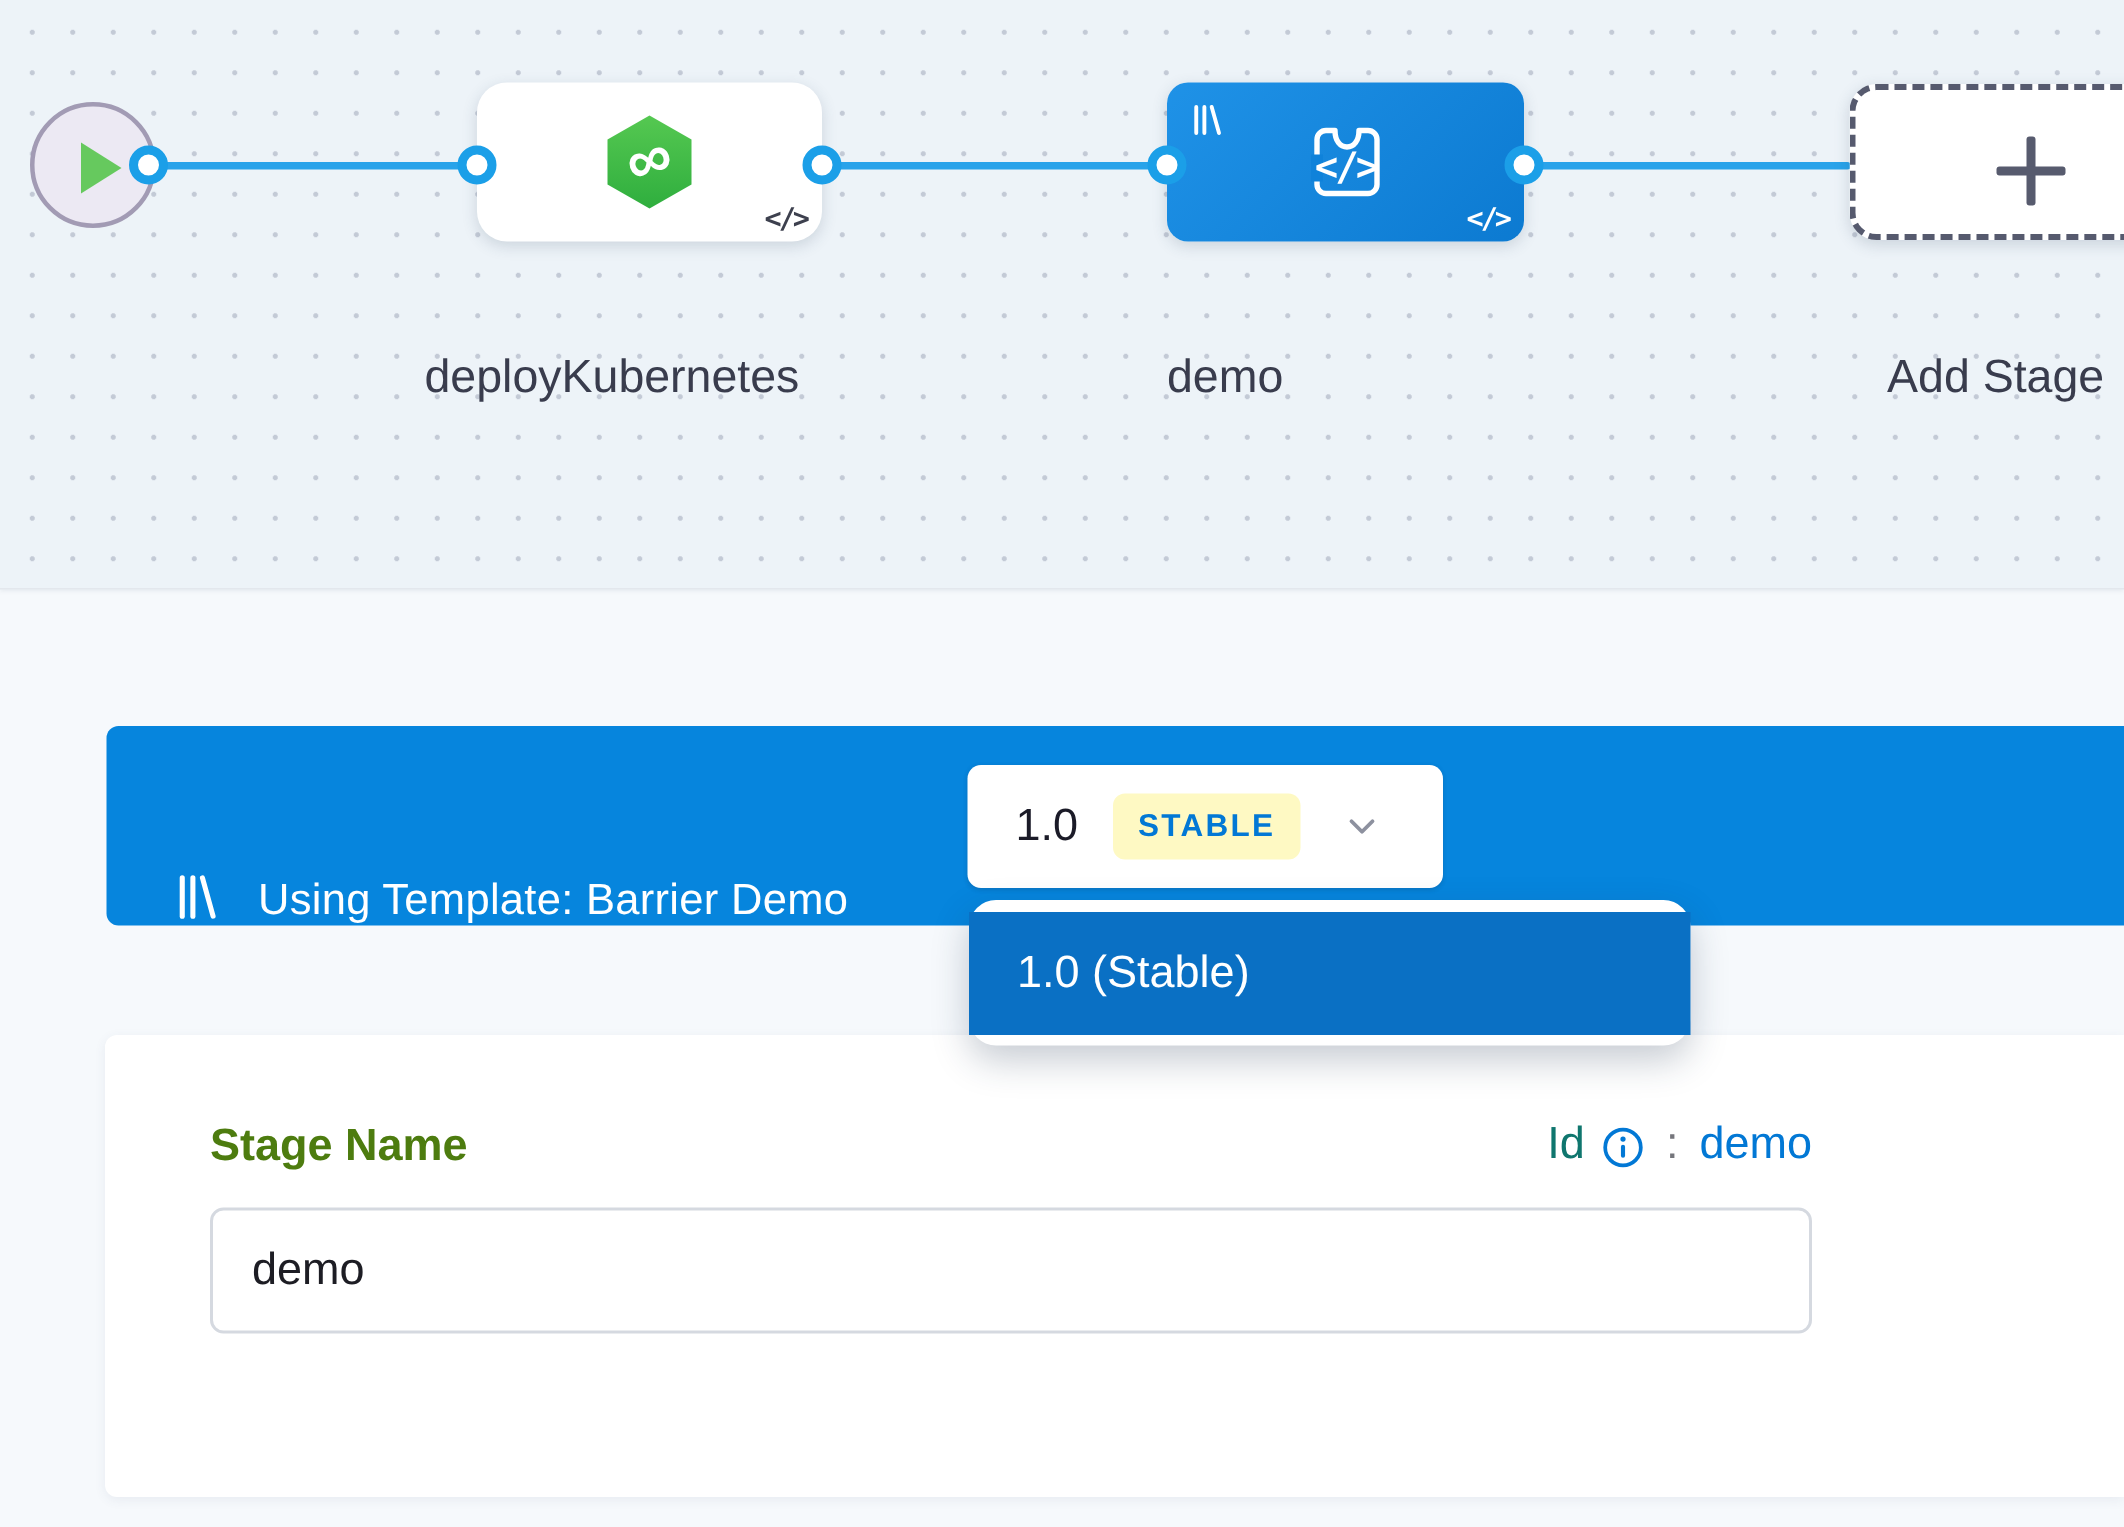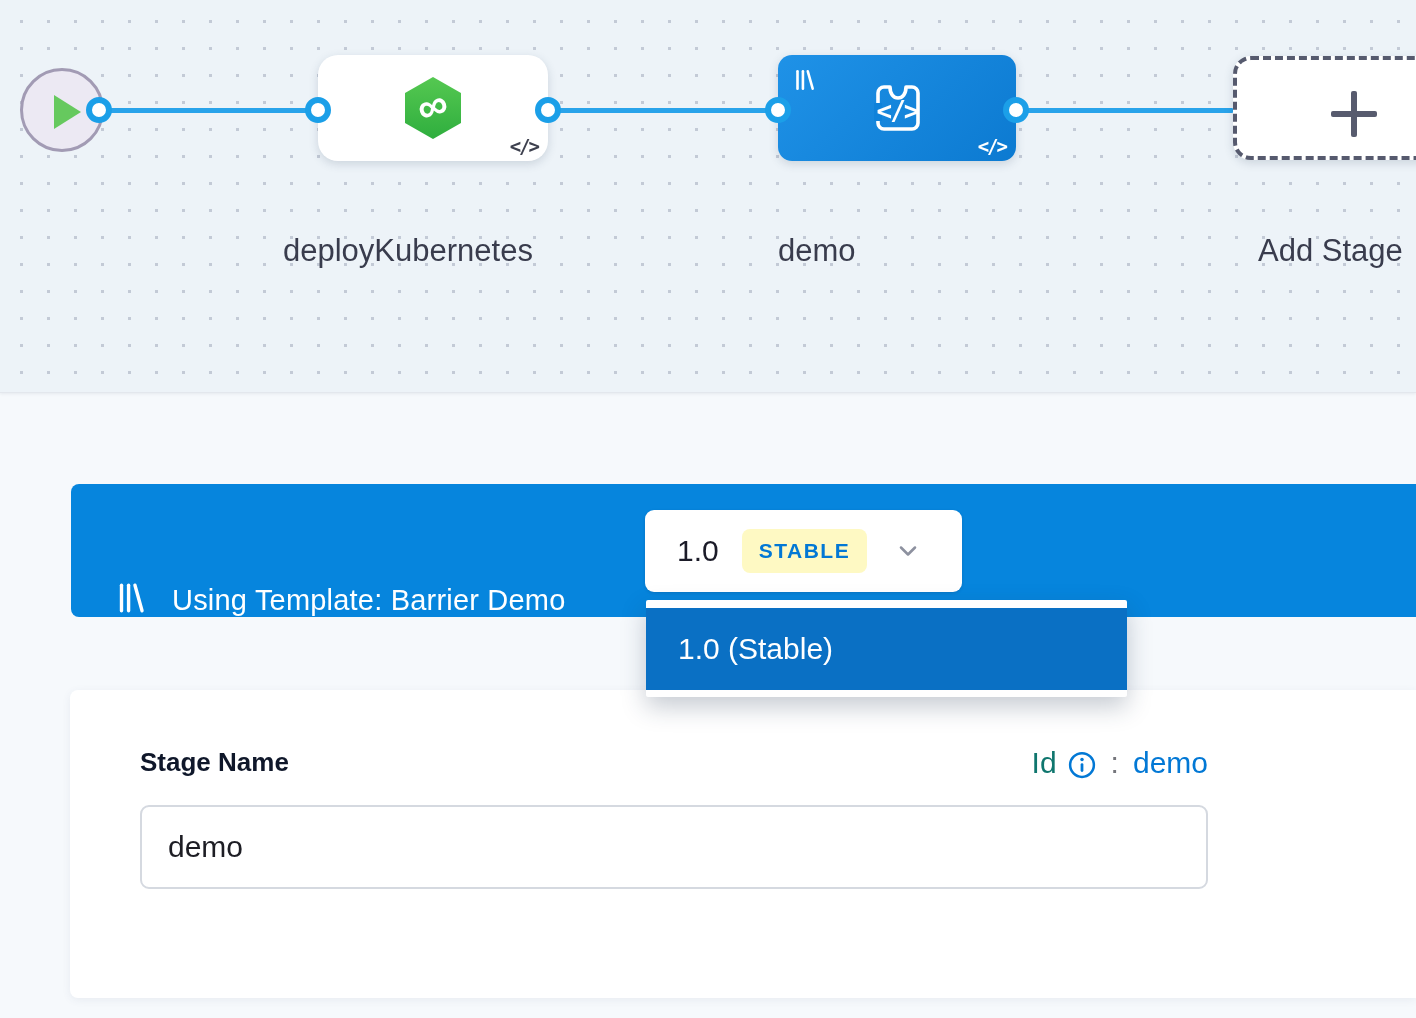--- a/index.html
+++ b/index.html
@@ -128,21 +128,21 @@
     margin-left: 23px;
     background: #fef9c3; color: #0278d5;
     font-size: 21px; font-weight: bold; letter-spacing: 1.5px;
     padding: 10px 17px; border-radius: 8px;
   }
   .version-select .chev { margin-left: 27px; }
 
   
   .version-popup {
     position: absolute; left: 646px; top: 600px; width: 481px; height: 97px;
-    background: #ffffff; border-radius: 2px;
+    background: #ffffff; border-radius: 18px;
     box-shadow: 0 10px 24px rgba(30,50,80,0.25);
     padding: 8px 0 7px 0;
     z-index: 5;
   }
   .version-item {
     width: 100%; height: 82px;
     background: #0a70c4;
     color: #ffffff; font-size: 30px;
     display: flex; align-items: center;
     padding-left: 32px;
@@ -151,21 +151,21 @@
 
   
   .form-panel {
     position: absolute; left: 70px; top: 690px; width: 1346px; height: 308px;
     background: #ffffff;
     border-radius: 8px 0 0 8px;
     box-shadow: 0 2px 8px rgba(60,80,110,0.08);
   }
   .stage-name-label {
     position: absolute; left: 70px; top: 57px;
-    font-size: 26px; font-weight: 600; color: #0f172a;
+    font-size: 30px; font-weight: 600; color: #4d7c0f;
   }
   .id-row {
     position: absolute; left: 70px; top: 56px; width: 1068px;
     display: flex; align-items: center; justify-content: flex-end;
     font-size: 30px;
   }
   .id-label { color: #0f766e; }
   .id-row .info { margin: 0 14px 0 10px; position: relative; top: 2px; }
   .id-colon { color: #75767c; margin-right: 14px; }
   .id-value { color: #0278d5; cursor: pointer; }

